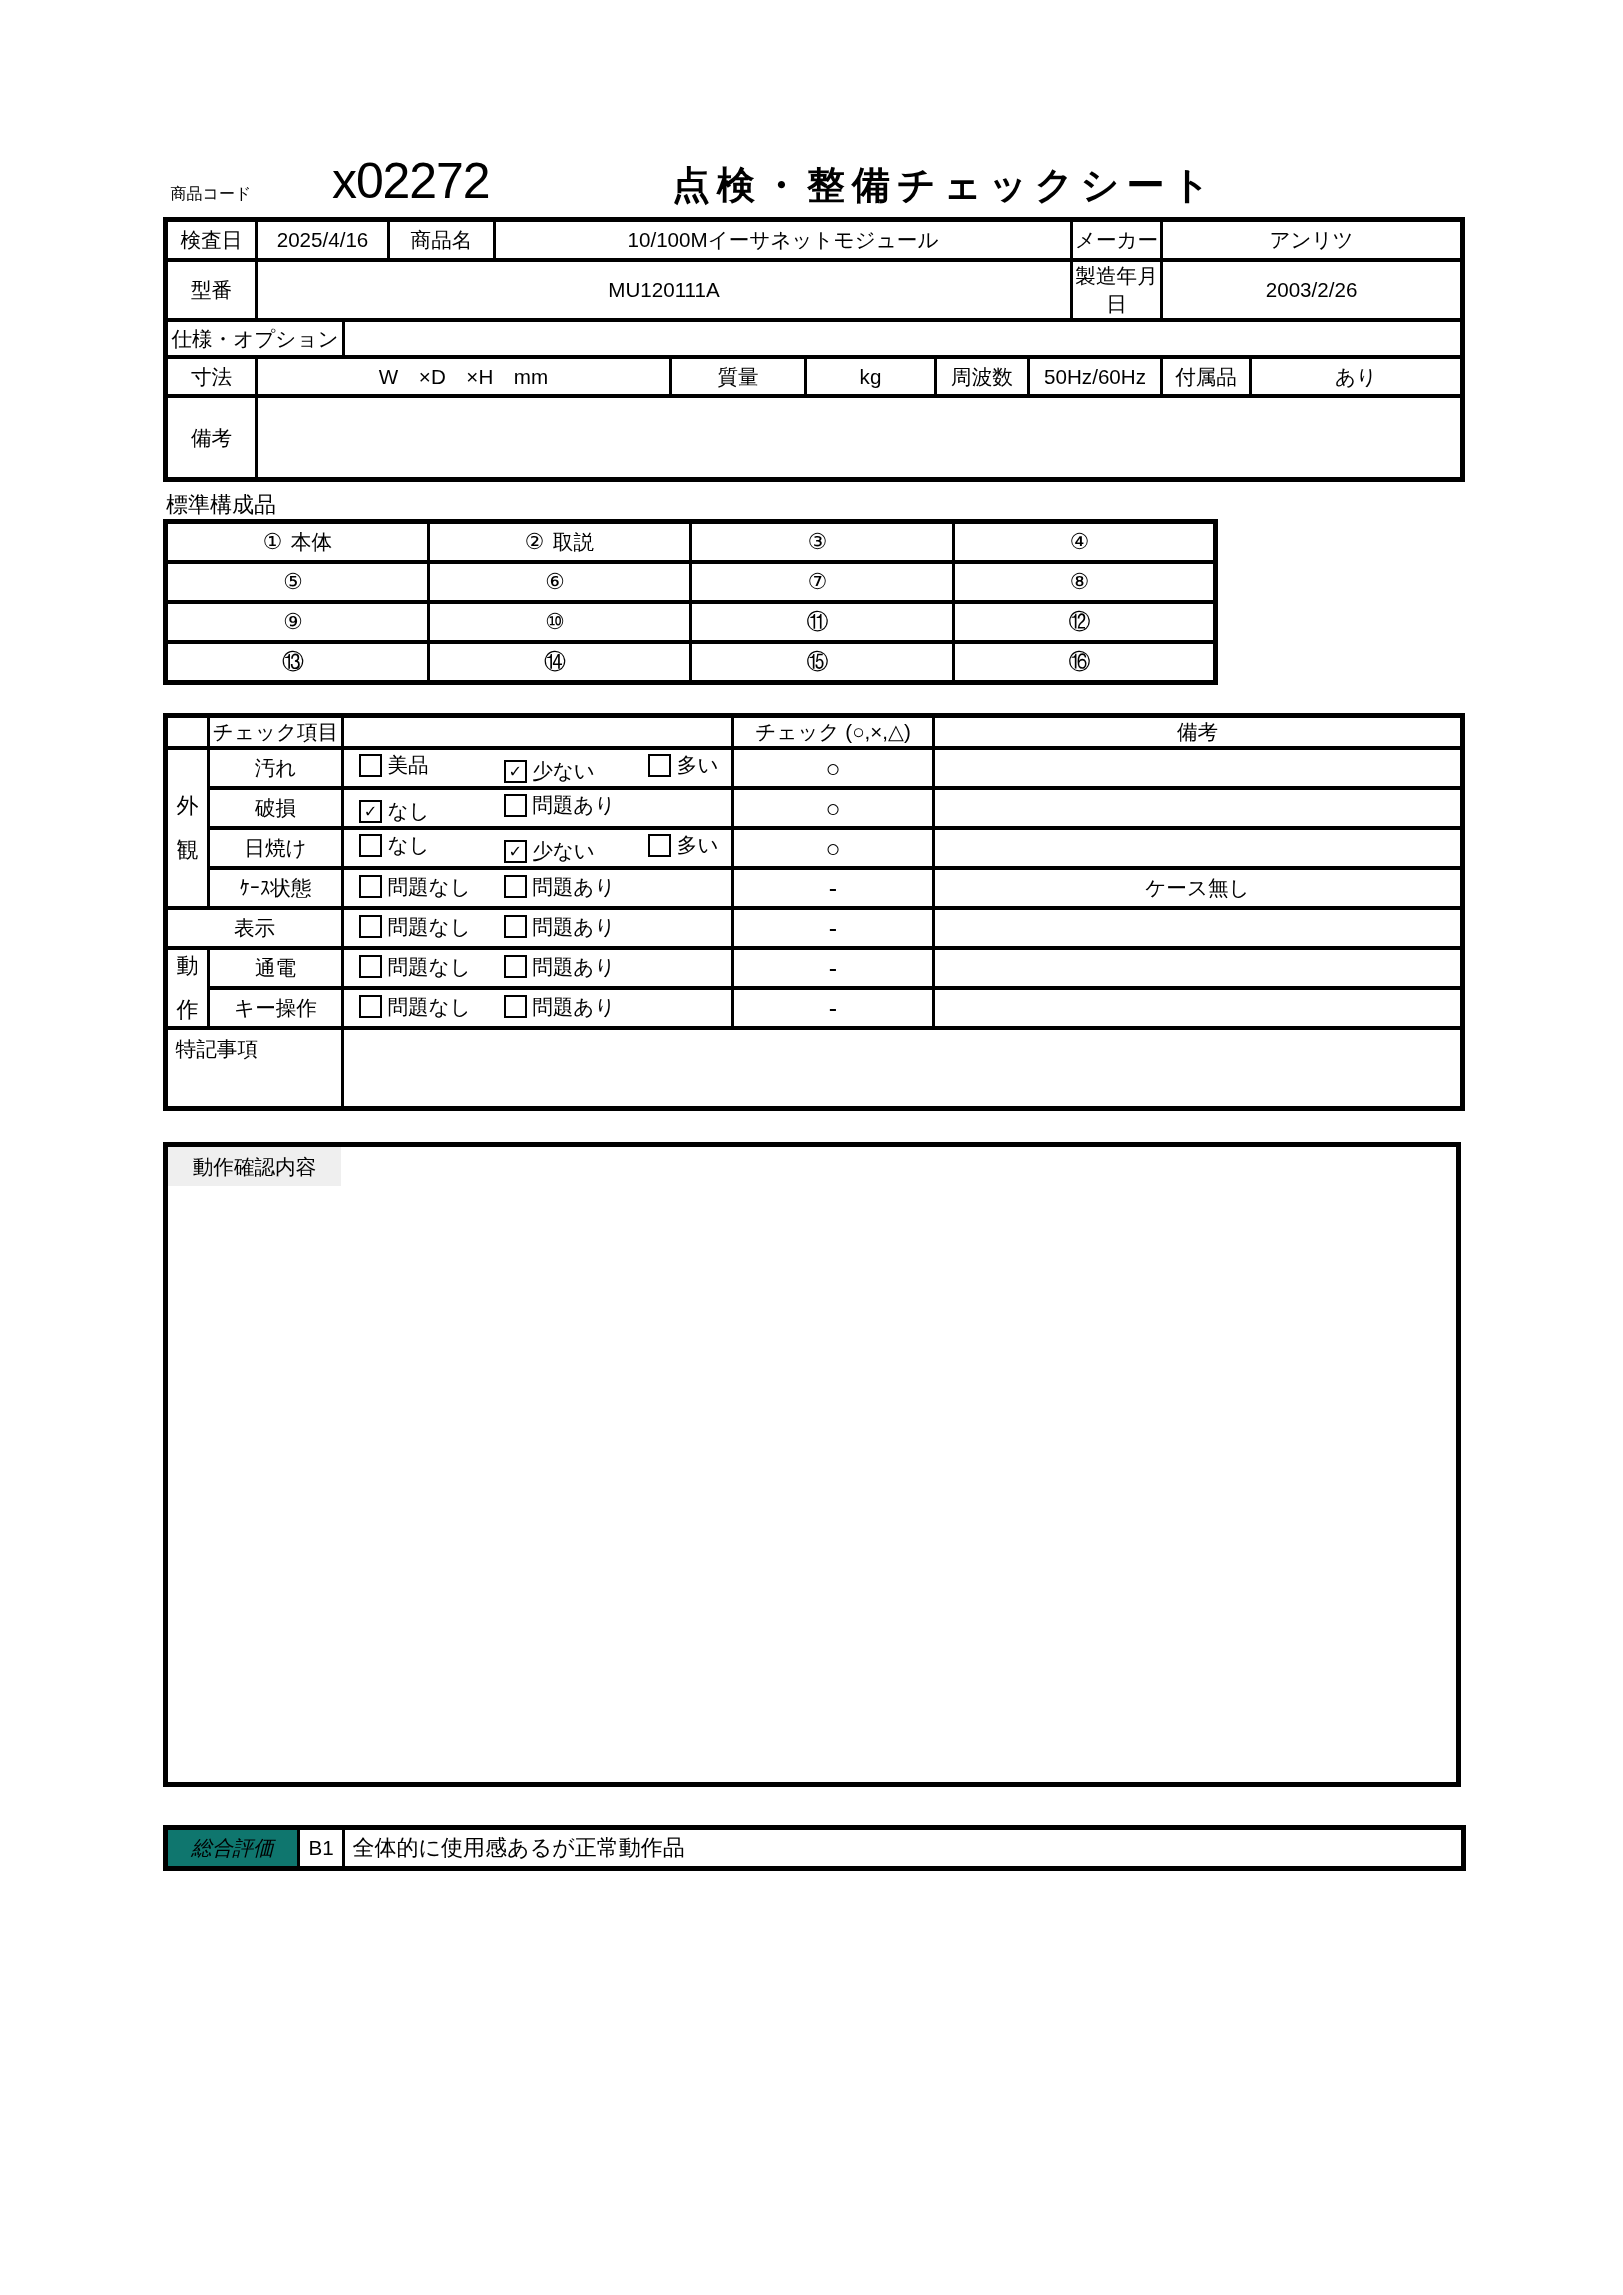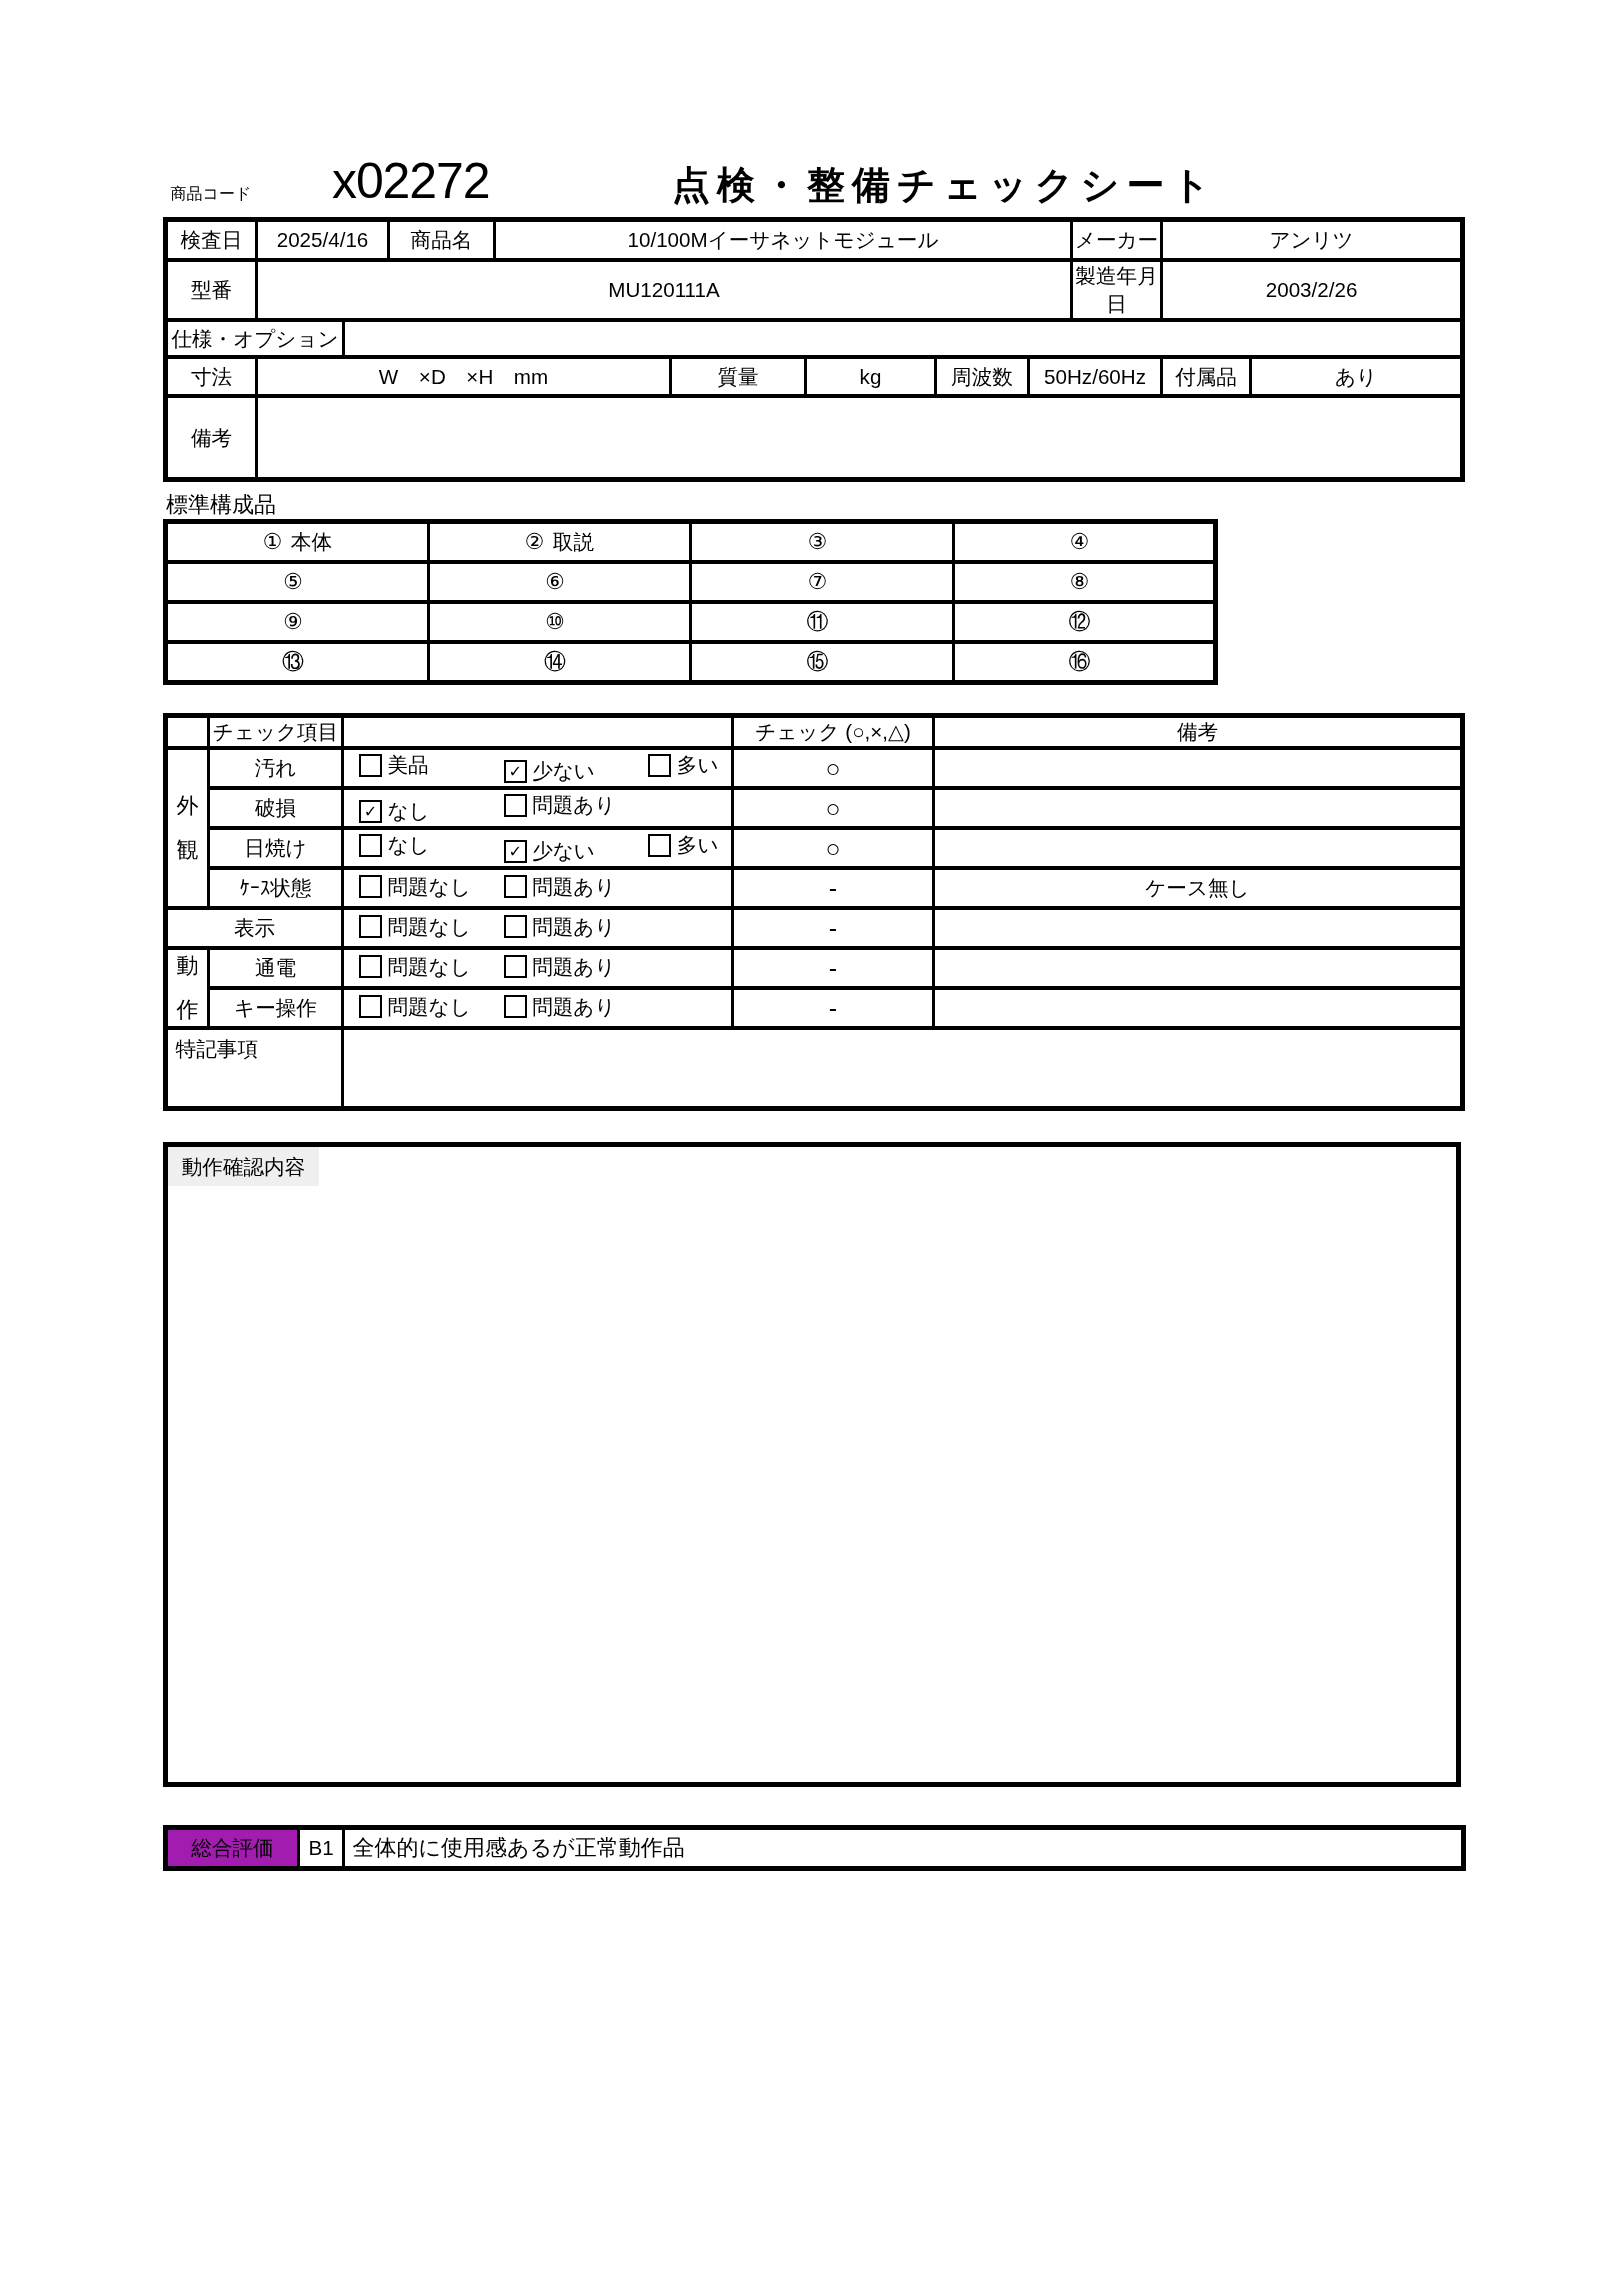--- a/index.html
+++ b/index.html
@@ -50,28 +50,28 @@
     font-size:16.3px; line-height:18.5px; text-align:center; color:#000;
   }
   .check td.mark { font-size:25px; }
   .check td.notes-lbl { text-align:left; vertical-align:top; padding:5.4px 0 0 7.6px; }
   
   .verify {
     position:absolute; left:163px; top:1142px; width:1298px; height:645px;
     box-sizing:border-box; border:5.4px solid #000; background:#fff;
   }
   .verify .vlabel {
-    position:absolute; left:0px; top:0px; width:151px; height:39px; background:#efefef;
+    position:absolute; left:0px; top:0px; width:173px; height:39px; background:#efefef;
     display:flex; align-items:center; justify-content:center; font-size:20.6px;
   }
   .verify .vline { position:absolute; left:9.8px; top:54px; font-size:22px; }
   
   .eval { left:163px; top:1825px; width:1298px; }
   .eval td { height:36px; }
-  .eval td.elbl { background:#a21caf; }
+  .eval td.elbl { background:#0f766e;font-style:italic; }
   .eval td.cmt { text-align:left; padding-left:7.6px; font-size:22px; }
 </style>
 </head>
 <body>
 
 <div class="sheet">
 
   <div class="hdr-band">
     <div class="code-label">商品コード</div>
     <div class="code-value">x02272</div>

